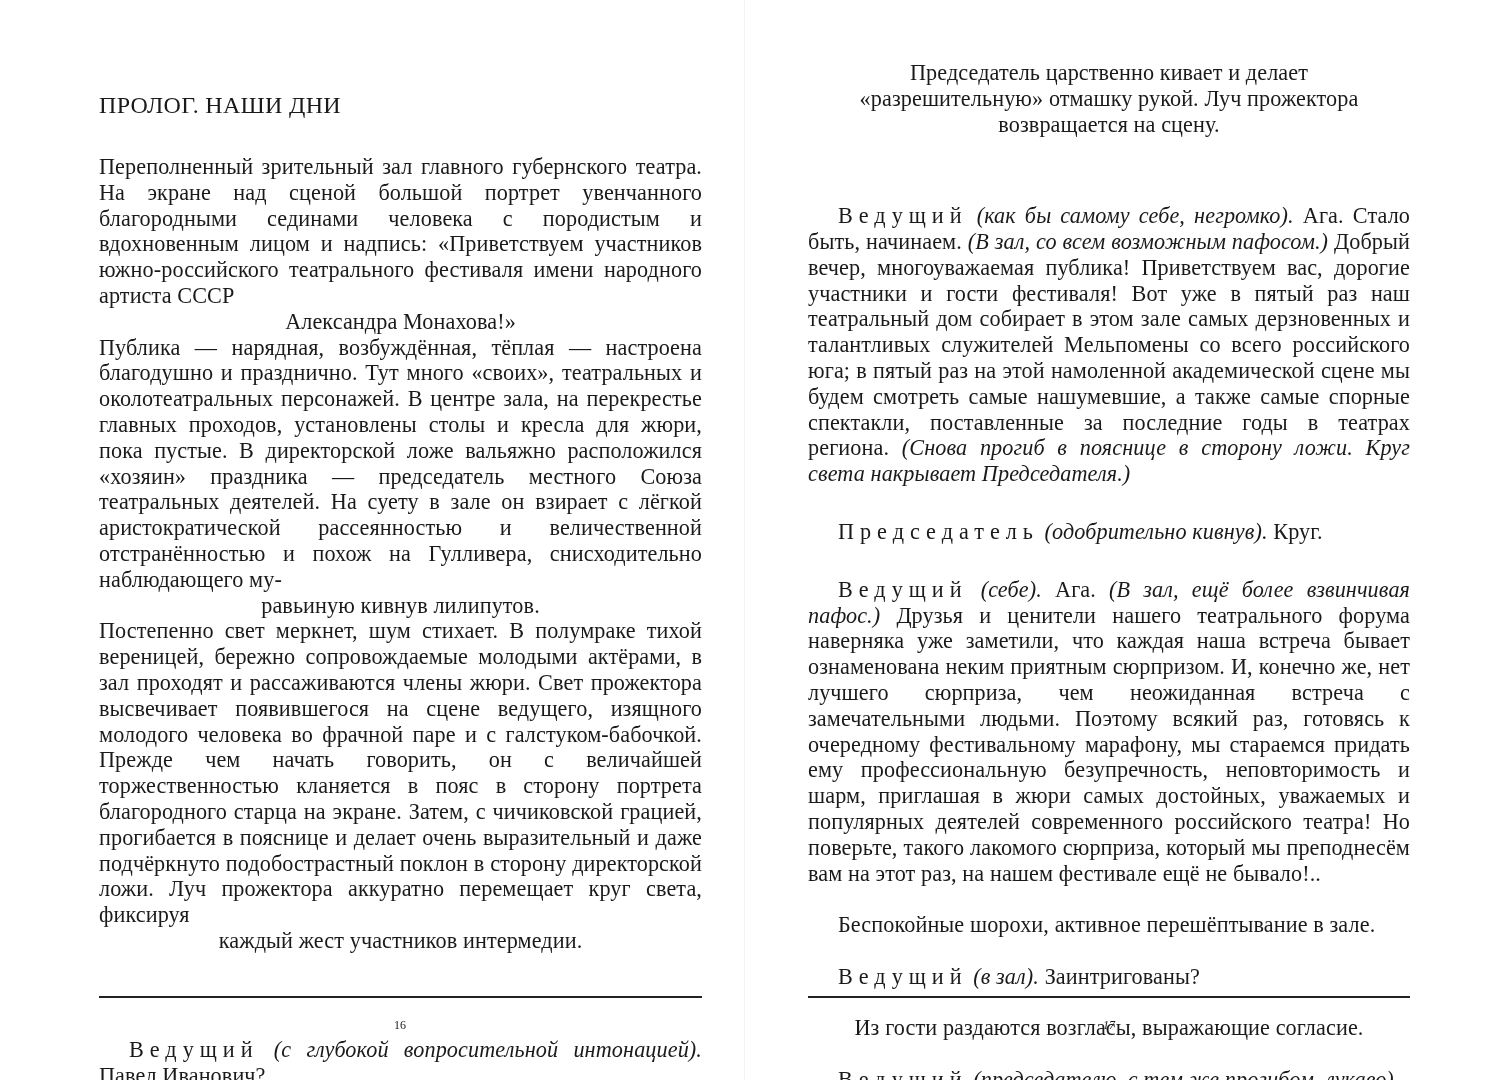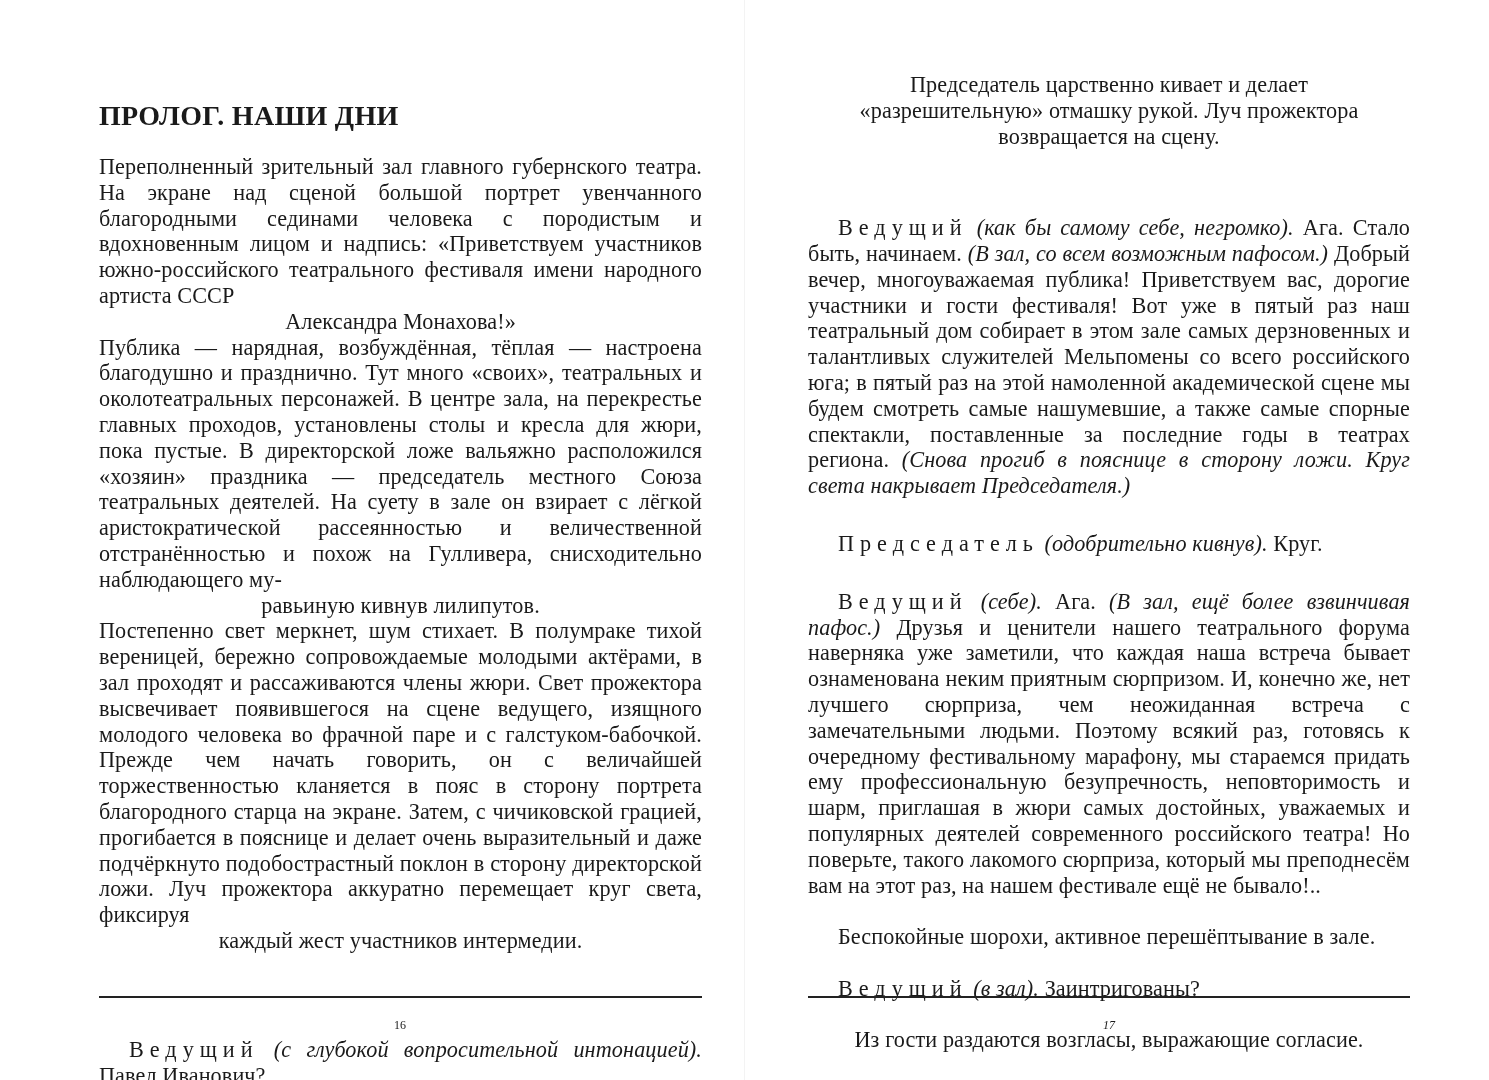--- a/index.html
+++ b/index.html
@@ -11,21 +11,21 @@
   .page { position: absolute; top: 0; height: 1080px; }
   .page-left { left: 0; width: 745px; }
   .page-right { left: 745px; width: 744px; }
   .gutter { position: absolute; left: 744px; top: 0; width: 1px; height: 1080px; background: #f3f3f3; }
   .textblock {
     position: absolute; font-family: "Liberation Serif", "DejaVu Serif", serif;
     font-size: 22.2px; line-height: 25.8px; letter-spacing: 0.1px;
   }
   .page-left .textblock { left: 99px; width: 603px; }
   .page-right .textblock { left: 63px; width: 602px; }
-  .heading { position: absolute; left: 99px; top: 100px; font-family: "Liberation Serif", serif; font-size: 28px; letter-spacing: 0.3px; font-weight: bold; }
+  .heading { position: absolute; left: 99px; top: 92px; font-family: "Liberation Serif", serif; font-size: 24px; letter-spacing: 0.3px; }
   p { margin: 0; text-align: justify; text-align-last: left; }
   .center { text-align: center; text-align-last: center; }
   .indent { text-indent: 30px; margin-top: 32px; }
   .spaced { letter-spacing: 6px; }
   em { font-style: italic; }
   .gap { height: 25.8px; }
   .rule { position: absolute; height: 2px; background: #222; }
   .page-left .rule { left: 99px; width: 603px; top: 996px; }
   .page-right .rule { left: 63px; width: 602px; top: 996px; }
   .folio { position: absolute; top: 1018px; font-family: "Liberation Serif", serif; font-size: 12px; width: 60px; text-align: center; }
@@ -50,21 +50,21 @@
       <div class="gap"></div>
       <div class="gap"></div>
       <p class="indent"><span class="spaced">Ведущий</span> <em>(с глубокой вопросительной интонацией).</em> <span>Павел Иванович?</span></p>
     </div>
     <div class="rule"></div>
     <div class="folio">16</div>
   </div>
 
   <div class="page page-right">
     <div class="textblock" style="top:60px;">
-      <p class="center" style="padding:0 20px;margin-top:12px;">Председатель царственно кивает и делает «разрешительную» отмашку рукой. Луч прожектора возвращается на сцену.</p>
+      <p class="center" style="padding:0 20px;">Председатель царственно кивает и делает «разрешительную» отмашку рукой. Луч прожектора возвращается на сцену.</p>
       <div class="gap"></div>
       <div style="height:8px"></div>
       <p class="indent"><span class="spaced">Ведущий</span> <em>(как бы самому себе, негромко).</em> <span>Ага. Стало быть, начинаем.</span> <em>(В зал, со всем возможным пафосом.)</em> <span>Добрый вечер, многоуважаемая публика! Приветствуем вас, дорогие участники и гости фестиваля! Вот уже в пятый раз наш театральный дом собирает в этом зале самых дерзновенных и талантливых служителей Мельпомены со всего российского юга; в пятый раз на этой намоленной академической сцене мы будем смотреть самые нашумевшие, а также самые спорные спектакли, поставленные за последние годы в театрах региона.</span> <em>(Снова прогиб в пояснице в сторону ложи. Круг света накрывает Председателя.)</em></p>
       <p class="indent"><span class="spaced">Председатель</span> <em>(одобрительно кивнув).</em> <span>Круг.</span></p>
       <p class="indent"><span class="spaced">Ведущий</span> <em>(себе).</em> <span>Ага.</span> <em>(В зал, ещё более взвинчивая пафос.)</em> <span>Друзья и ценители нашего театрального форума наверняка уже заметили, что каждая наша встреча бывает ознаменована неким приятным сюрпризом. И, конечно же, нет лучшего сюрприза, чем неожиданная встреча с замечательными людьми. Поэтому всякий раз, готовясь к очередному фестивальному марафону, мы стараемся придать ему профессиональную безупречность, неповторимость и шарм, приглашая в жюри самых достойных, уважаемых и популярных деятелей современного российского театра! Но поверьте, такого лакомого сюрприза, который мы преподнесём вам на этот раз, на нашем фестивале ещё не бывало!..</span></p>
       <div class="gap"></div>
       <p class="center" style="text-align:right;text-align-last:left;padding-left:30px;">Беспокойные шорохи, активное перешёптывание в зале.</p>
       <div class="gap"></div>
       <p style="padding-left:30px;"><span class="spaced">Ведущий</span> <em>(в зал).</em> <span>Заинтригованы?</span></p>
       <div class="gap"></div>

